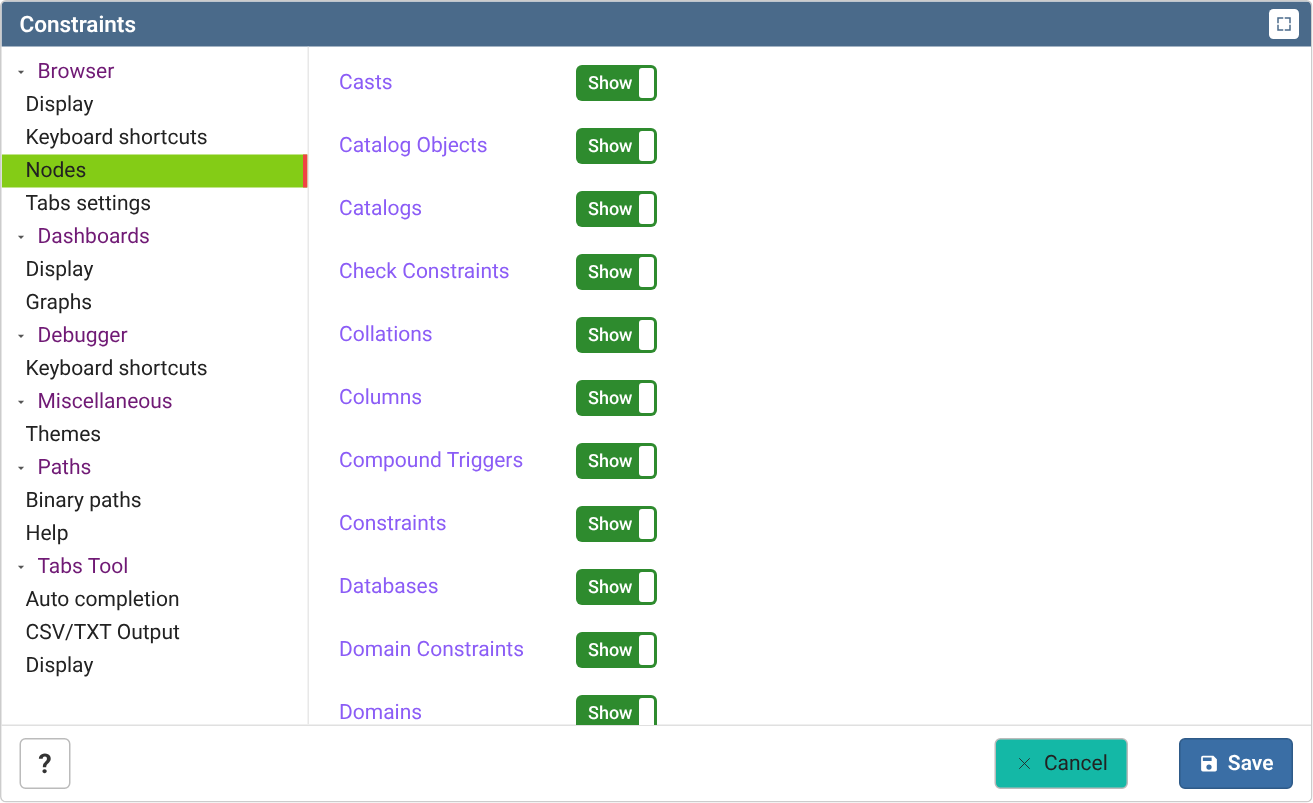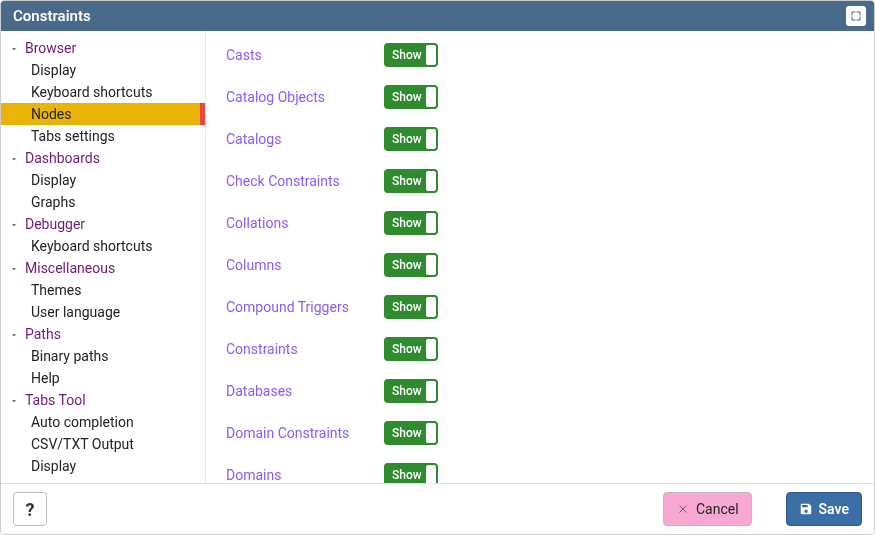--- a/index.html
+++ b/index.html
@@ -10,40 +10,40 @@
   .titlebar .expand svg { width:12px; height:12px; }
   .body { flex:1; display:flex; overflow:hidden; border-bottom:1px solid #e0e0e0; }
   .sidebar { width:205px; border-right:1px solid #e8e8e8; overflow-y:auto; padding:6px 0; position:relative; }
   .sidebar::-webkit-scrollbar, .main::-webkit-scrollbar { width:10px; }
   .sidebar::-webkit-scrollbar-thumb, .main::-webkit-scrollbar-thumb { background:#ccc; border-radius:5px; }
   .sidebar::-webkit-scrollbar-track, .main::-webkit-scrollbar-track { background:#f5f5f5; }
   .tree-group { }
   .tree-header { display:flex; align-items:center; padding:3px 8px 3px 8px; cursor:pointer; color:#701a75; }
   .tree-header .chev { width:14px; height:14px; margin-right:2px; }
   .tree-header .chev svg { width:10px; height:10px; fill:#555; }
-  .tree-child { padding:3px 8px 3px 30px; cursor:pointer; color:#222; }
-  .tree-child.selected { background:#eab308; border-right:5px solid #ef4444; }
+  .tree-child { padding:3px 8px 3px 16px; cursor:pointer; color:#222; }
+  .tree-child.selected { background:#84cc16; border-right:3px solid #ef4444; }
   .main { flex:1; overflow-y:auto; padding:12px 20px; position:relative; }
   .setting-row { display:flex; align-items:center; margin-bottom:18px; }
   .setting-label { width:158px; color:#8b5cf6; }
   .toggle { display:inline-flex; width:54px; height:24px; background:#2e7d32; background:#2f8f2f; border-radius:4px; position:relative; align-items:center; cursor:pointer; }
   .toggle.on { background:#2e8b2e; background:#2d8a2d; }
   .toggle.on { background:#2d8c2d; }
   .toggle.on { background:#2c8c2c; }
   .toggle.on { background:#2e8c3a; }
   .toggle.on { background:#2e8b2e; }
   .toggle.on { background:#2e8b2e; }
   .toggle { background:#2e8b2e; }
   .toggle .knob { position:absolute; right:2px; top:2px; bottom:2px; width:10px; background:#fff; border-radius:2px; }
   .toggle .lbl { color:#fff; font-size:12px; padding-left:8px; font-weight:500; }
   .footer { height:50px; display:flex; align-items:center; padding:0 12px; justify-content:space-between; background:#fff; }
   .help-btn { width:34px; height:34px; border:1px solid #bbb; border-radius:4px; background:#fff; display:flex; align-items:center; justify-content:center; font-size:18px; font-weight:700; color:#333; cursor:pointer; }
   .footer-right { display:flex; gap:10px; }
   .btn { height:34px; padding:0 12px; border-radius:4px; display:inline-flex; align-items:center; gap:6px; font-size:14px; cursor:pointer; }
-  .btn-default { background:#f9a8d4; border:1px solid #bbb; color:#222; }
+  .btn-default { background:#14b8a6; border:1px solid #bbb; color:#222; }
   .btn-primary { background:#3a6ea5; border:1px solid #2e5a88; color:#fff; font-weight:600;margin-left:24px; }
   .btn svg { width:14px; height:14px; }
 </style>
 </head>
 <body>
 
 <div class="window">
 
   <div class="titlebar">
     <span>Constraints</span>
@@ -88,21 +88,20 @@
           <div class="tree-child"><span>Keyboard shortcuts</span></div>
         </div>
         <div class="tree-group">
           <div class="tree-header">
             <span class="chev"><svg viewBox="0 0 24 24">
                 <path d="M7 10l5 5 5-5z"></path>
               </svg></span>
             <span>Miscellaneous</span>
           </div>
           <div class="tree-child"><span>Themes</span></div>
-          <div class="tree-child"><span>User language</span></div>
         </div>
         <div class="tree-group">
           <div class="tree-header">
             <span class="chev"><svg viewBox="0 0 24 24">
                 <path d="M7 10l5 5 5-5z"></path>
               </svg></span>
             <span>Paths</span>
           </div>
           <div class="tree-child"><span>Binary paths</span></div>
           <div class="tree-child"><span>Help</span></div>

